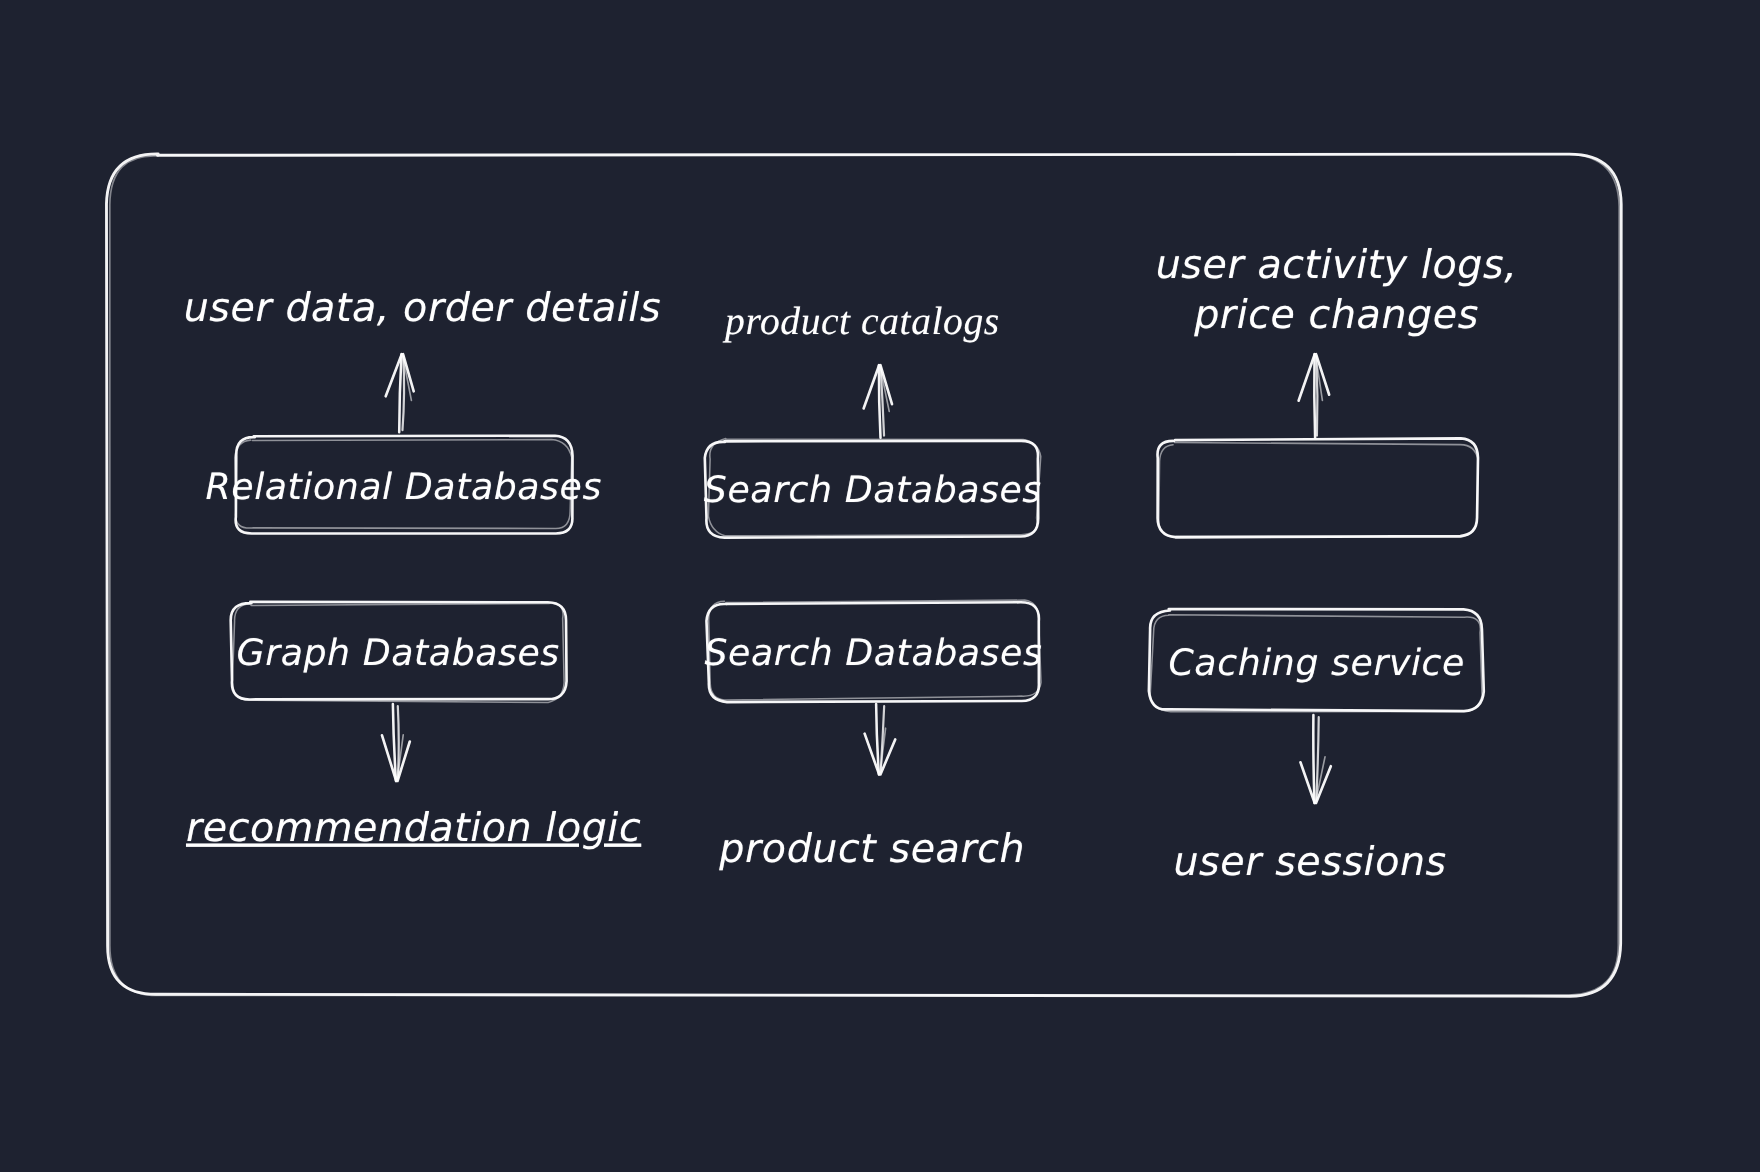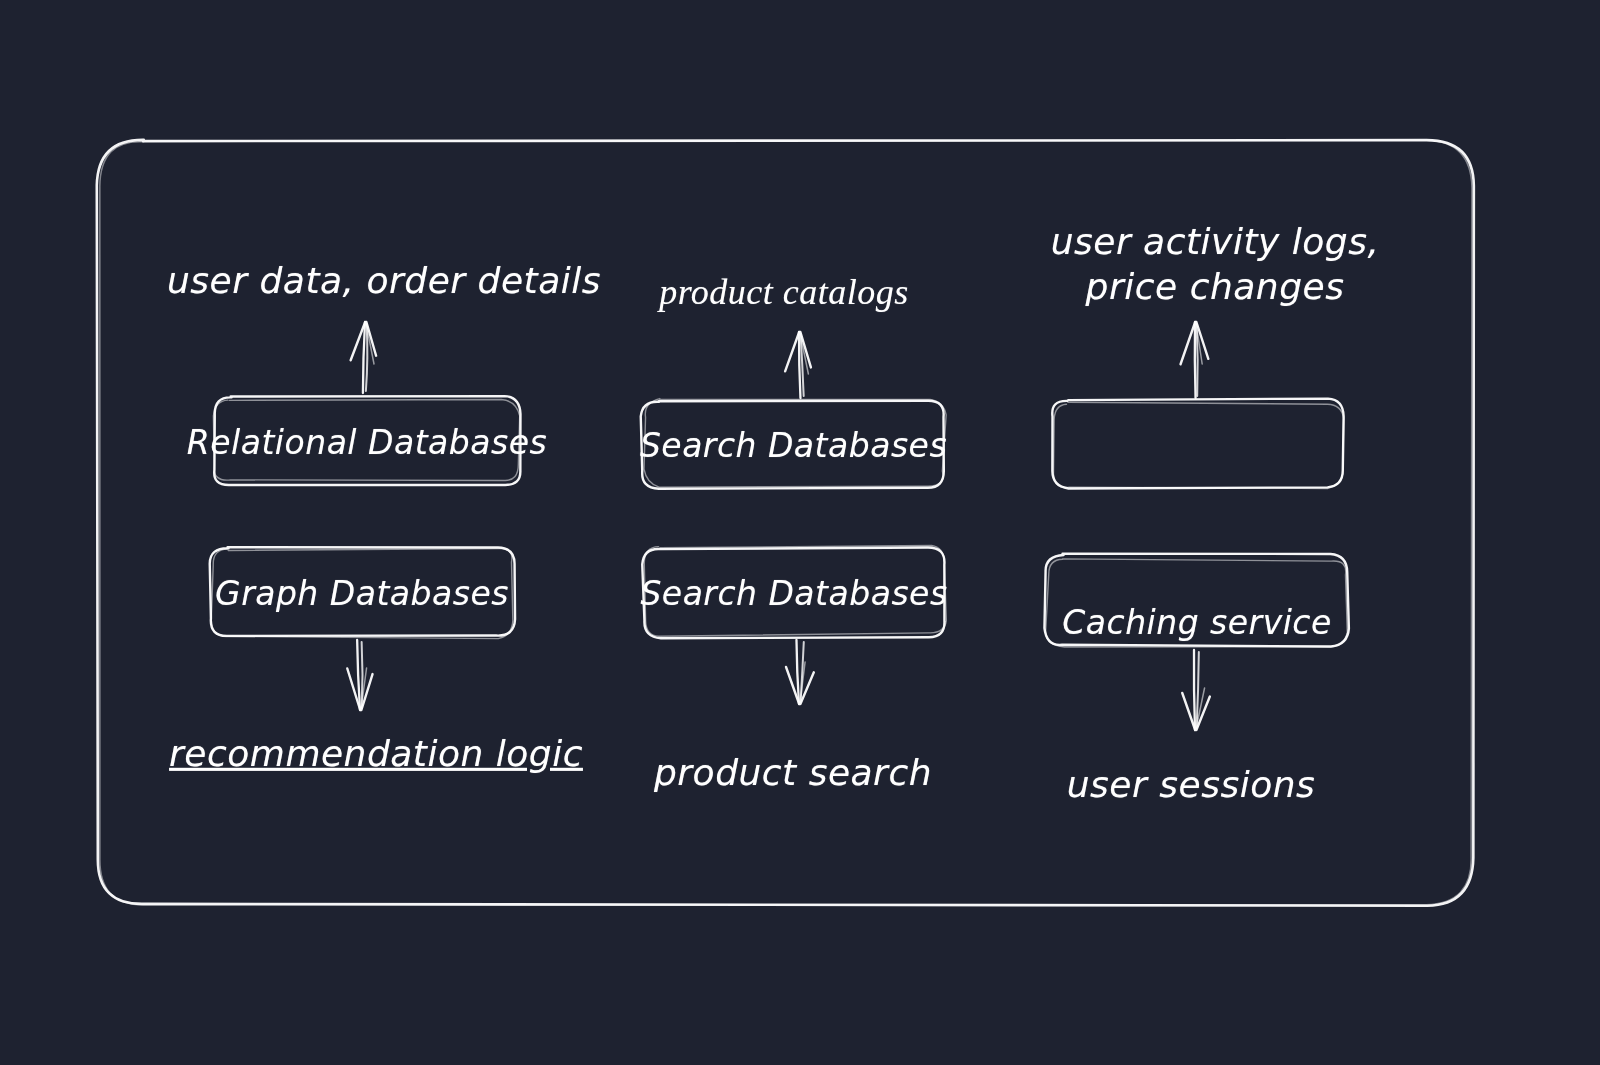--- a/index.html
+++ b/index.html
@@ -111,21 +111,21 @@
         <path d="M 1196.4 730 L 1209.850497518666 696.48979434371" fill="none" stroke="#ffffff" stroke-width="2.4" stroke-linecap="round" stroke-linejoin="round" opacity="0.95"></path>
         <path d="M 1196.2 728 L 1204.564247756265 688" fill="none" stroke="#ffffff" stroke-width="1.5" stroke-linecap="round" stroke-linejoin="round" opacity="0.55"></path>
       </g>
     </svg>
 
   <div class="layer" id="label-layer">
       <div class="node-label" style="left: 367px; top: 443px;">Relational Databases</div>
       <div class="node-label big" style="left: 793.5px; top: 446px;">Search Databases</div>
       <div class="node-label big" style="left: 362px; top: 594px;">Graph Databases</div>
       <div class="node-label big" style="left: 794px; top: 594px;">Search Databases</div>
-      <div class="node-label big" style="left: 1197px; top: 603px; margin-top: 20px;">Caching service</div>
+      <div class="node-label big" style="left: 1197px; top: 603px;">Caching service</div>
       <div class="free-label" style="left: 384px; top: 281px;">user data, order details</div>
       <div class="free-label" style="left: 784px; top: 292px; font-family: Liberation Serif, serif;">product catalogs</div>
       <div class="free-label two-line" style="left: 1215px; top: 264px;">user activity logs,
 price changes</div>
       <div class="free-label" style="left: 376px; top: 754px; text-decoration: underline;">recommendation logic</div>
       <div class="free-label" style="left: 793px; top: 737px; margin-top: 36px;">product search</div>
       <div class="free-label" style="left: 1191px; top: 761px; margin-top: 24px;">user sessions</div>
     </div>
 
 </div>

